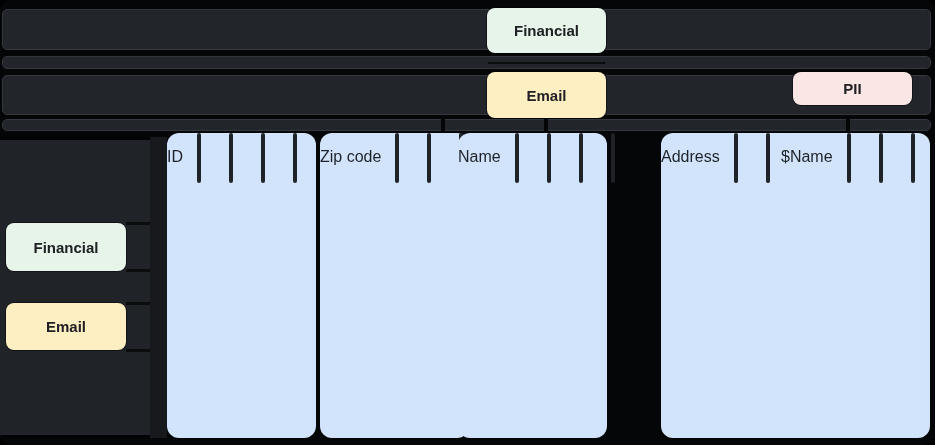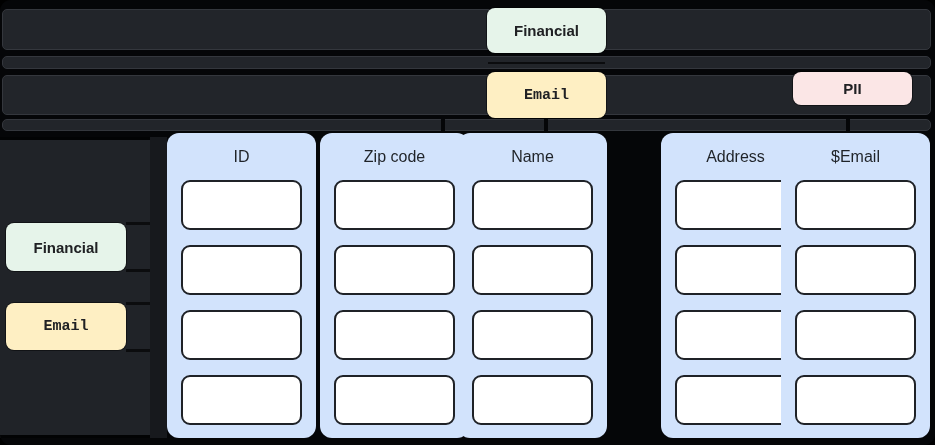--- a/index.html
+++ b/index.html
@@ -24,21 +24,21 @@
   .seam-1{left:441px;}
   .seam-2{left:544px;}
   .seam-3{left:846px;}
   
   .tag{
     position:absolute;display:flex;align-items:center;justify-content:center;
     font-weight:bold;font-size:15px;color:#202124;border-radius:8px;
     box-shadow:0 0 0 1px rgba(0,0,0,.45);z-index:4;box-sizing:border-box;
   }
   .tag-financial{background:#e6f4ea;}
-  .tag-email{background:#feefc3;font-family:Liberation Mono, monospace;}
+  .tag-email{background:#feefc3;}
   .tag-pii{background:#fbe6e6;}
   .tag-financial-top{left:487px;top:8px;width:119px;height:45px;}
   .tag-email-top{left:487px;top:72px;width:119px;height:46px;}
   .tag-pii-top{left:793px;top:72px;width:119px;height:33px;}
   .tag-financial-side{left:6px;top:223px;width:120px;height:48px;}
   .tag-email-side{left:6px;top:303px;width:120px;height:47px;}
   
   .sidebar{
     position:absolute;left:0;top:137px;width:150px;height:301px;
     background:#202328;border-top:3px solid #020304;border-bottom:3px solid #020304;
@@ -50,21 +50,21 @@
   }
   .side-slot{position:absolute;left:126px;width:24px;height:3px;background:#0b0c0e;z-index:3;}
   .side-slot-1{top:222px;}
   .side-slot-2{top:269px;}
   .side-slot-3{top:302px;}
   .side-slot-4{top:349px;}
   
   .column{
     position:absolute;top:133px;height:305px;width:149px;
     background:#d2e3fc;border-radius:12px;box-sizing:border-box;
-    display:flex;flex-direction:column;z-index:2;
+    display:flex;flex-direction:row;z-index:2;
   }
   .col-1{left:167px;} .col-2{left:320px;} .col-3{left:458px;}
   .col-4{left:628px;margin-left:33px;} .col-5{left:781px;}
   .column-header{
     height:47px;display:flex;align-items:center;justify-content:center;
     font-size:16px;color:#1f2328;flex:0 0 auto;
   }
   .cell{
     margin:0 14px 15px 14px;height:50px;flex:0 0 auto;
     background:#ffffff;border:2px solid #1f2227;border-radius:9px;
@@ -124,20 +124,20 @@
 
   <div class="column col-4">
     <div class="column-header">Address</div>
     <div class="cell"></div>
     <div class="cell"></div>
     <div class="cell"></div>
     <div class="cell"></div>
   </div>
 
   <div class="column col-5">
-    <div class="column-header">$Email</div>
+    <div class="column-header">$Name</div>
     <div class="cell"></div>
     <div class="cell"></div>
     <div class="cell"></div>
     <div class="cell"></div>
   </div>
 
 </div>
 
 </body></html>

